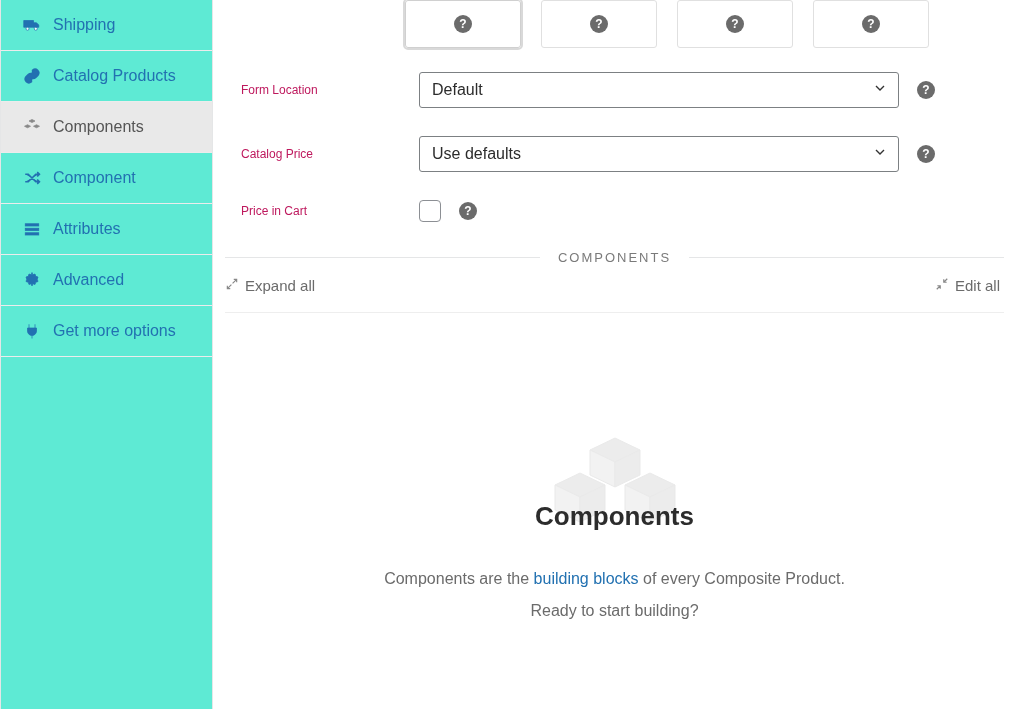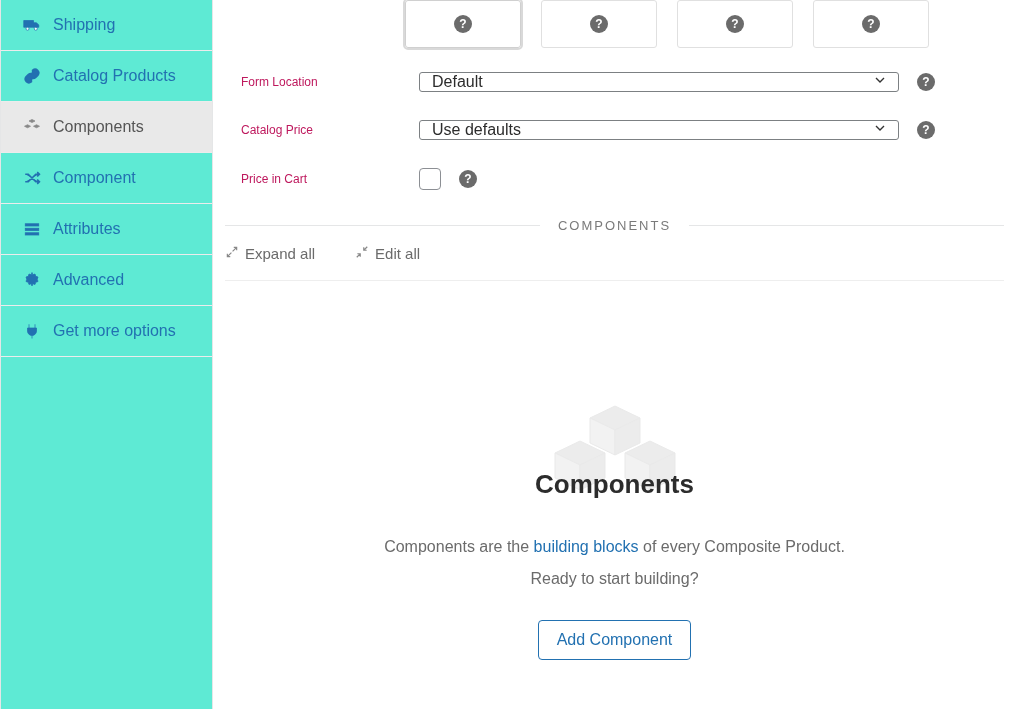--- a/index.html
+++ b/index.html
@@ -54,37 +54,37 @@
   .card.selected { outline: 2px solid #d9d9d9; outline-offset: 0; border-color: #d0d0d0; }
   .help-dot {
     width: 18px; height: 18px; border-radius: 50%; background: #6b6b6b; color: #fff;
     display: inline-flex; align-items: center; justify-content: center;
     font-size: 12px; font-weight: 700;
   }
   
   .form-row { display: flex; align-items: center; gap: 18px; margin: 0 0 28px 16px; }
   .form-label { width: 160px; color: #be185d; font-size: 12px; }
   .select {
-    width: 480px; height: 20px; border: 1px solid #7c8083; border-radius: 3px;
+    width: 480px; height: 36px; border: 1px solid #7c8083; border-radius: 3px;
     padding: 0 34px 0 12px; font-size: 16px; color: #2c2c2c; background: #fff;
     display: flex; align-items: center; position: relative;
   }
   .select .chev { position: absolute; right: 10px; top: 50%; transform: translateY(-50%); }
   .checkbox {
     width: 22px; height: 22px; border: 1px solid #8c8f94; border-radius: 4px; background: #fff;
   }
   .row-help { display: inline-flex; }
   
   .section-divider {
     display: flex; align-items: center; gap: 18px; color: #7a7a7a; letter-spacing: 2px;
     font-size: 13px; margin: 20px 0 6px 0;
   }
   .section-divider .line { flex: 1; height: 1px; background: #e5e6e7; }
   .toggle-bar {
-    display: flex; justify-content: flex-start; gap: 40px; color: #6b6b6b; font-size: 15px;
+    display: flex; justify-content: space-between; gap: 40px; color: #6b6b6b; font-size: 15px;
     padding: 6px 4px 18px 0; border-bottom: 1px solid #eeeeee;
   }
   .toggle-link { display: inline-flex; align-items: center; gap: 6px; cursor: pointer; }
   
   .empty {
     display: flex; flex-direction: column; align-items: center; justify-content: center;
     padding-top: 120px;
   }
   .empty h2 { font-size: 26px; font-weight: 700; color: #2c2c2c; margin-top: -18px; z-index: 1; }
   .blocks-illus { width: 140px; height: 90px; opacity: .45; position: relative; margin-bottom: -4px; }
@@ -254,17 +254,16 @@
             <path d="M80 52 L80 77 L105 89 L105 64 Z" fill="#e3e3e3"></path>
             <path d="M130 52 L130 77 L105 89 L105 64 Z"></path>
           </g>
         </svg>
       </div>
       <h2>Components</h2>
       <p>
         <span>Components are the </span><a class="link" href="#">building blocks</a><span> of every Composite Product.</span>
       </p>
       <p class="sub">Ready to start building?</p>
-      <button class="btn">Add Component</button>
     </div>
 
   </main>
 </div>
 
 </body></html>

